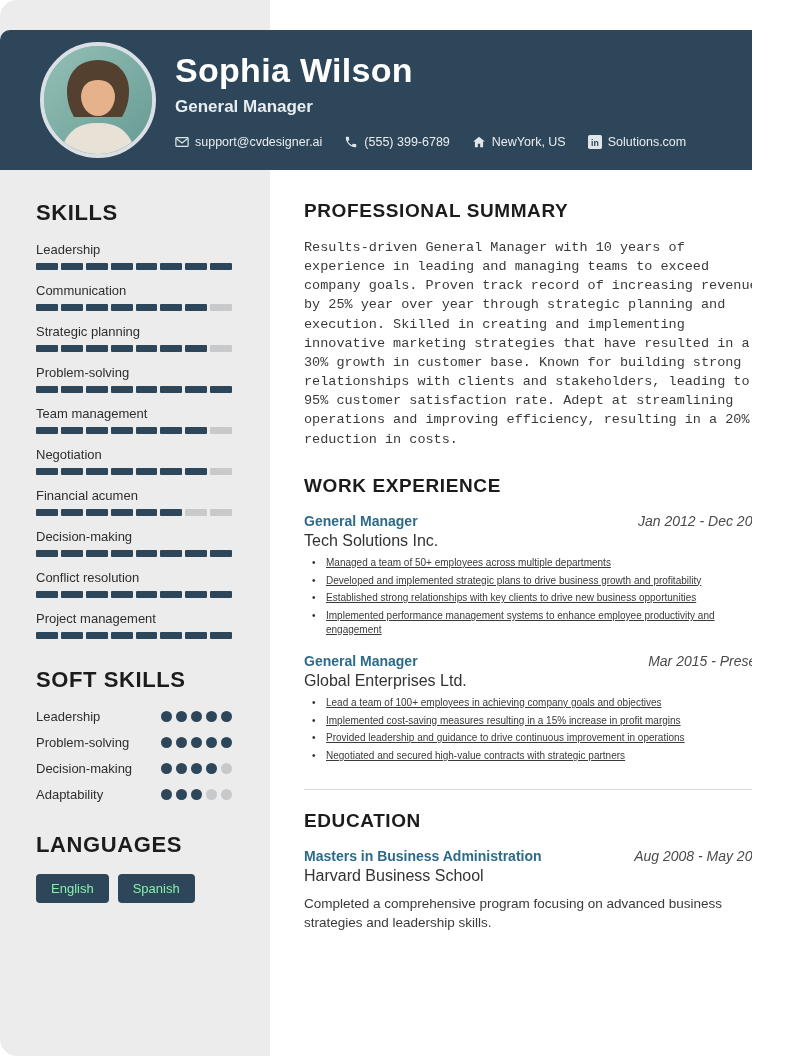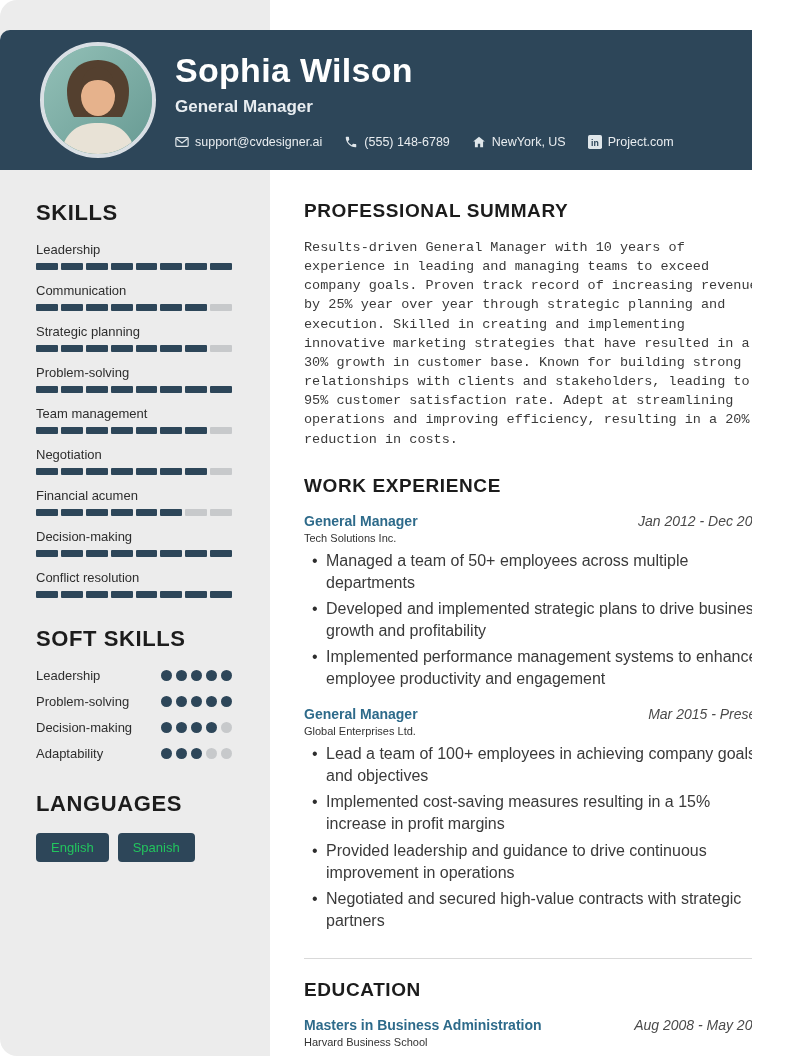--- a/index.html
+++ b/index.html
@@ -34,34 +34,34 @@
 
   .soft-section { margin-top:28px; }
   .soft-item { display:flex; align-items:center; justify-content:space-between; margin-bottom:11px; }
   .soft-label { font-size:13px; color:#2e2e2e; }
   .dots { display:inline-flex; gap:4px; }
   .dot { width:11px; height:11px; border-radius:50%; background:#c7c9cb; }
   .dot.filled { background:#2d4659; }
 
   .lang-section { margin-top:30px; }
   .lang-row { display:flex; gap:9px; }
-  .lang-pill { background:#2d4659; color:#22c55e; font-size:13px; padding:7px 15px; border-radius:4px; }
+  .lang-pill { background:#2d4659; color:#86efac; font-size:13px; padding:7px 15px; border-radius:4px; }
 
   
   .main { position:absolute; left:304px; top:200px; width:464px; }
   .main-heading { font-size:19px; font-weight:700; color:#1c1c1c; letter-spacing:0.6px; margin-bottom:16px; }
   .summary-text { font-size:13.5px; color:#3a3a3a; line-height:1.42;font-family:Liberation Mono, monospace; }
   .section { margin-bottom:26px; }
   .entry { margin-bottom:16px; }
   .entry-head { display:flex; justify-content:space-between; align-items:baseline; }
   .entry-role { color:#2d6a8a; font-weight:700; font-size:14px; }
   .entry-dates { color:#4a4a4a; font-size:14px; font-style:italic; }
-  .entry-company { font-size:11px; color:#333333; margin-top:3px; }
+  .entry-company { font-size:16px; color:#333333; margin-top:3px; }
   .bullets { list-style:none; margin-top:6px; }
-  .bullet { font-size:16px; color:#3a3a3a; line-height:1.38; margin-bottom:4px; padding-left:22px; position:relative; }
+  .bullet { font-size:10px; color:#3a3a3a; line-height:1.38; margin-bottom:4px; padding-left:22px; position:relative;text-decoration:underline; }
   .bullet::before { content:"•"; position:absolute; left:8px; color:#2e2e2e; }
   .edu-desc { font-size:13.5px; color:#3a3a3a; line-height:1.42; margin-top:9px; }
   .divider { border-top:1px solid #d9d9d9; margin:6px 0 20px 0; }
 </style>
 </head>
 <body>
 
 <div class="page">
 
   <div class="sidebar-col"></div>
@@ -94,38 +94,38 @@
               </svg>
             </span>
             <span class="ctext">support@cvdesigner.ai</span>
           </span>
           <span class="contact">
             <span class="cicon">
               <svg viewBox="0 0 24 24" fill="currentColor">
                 <path d="M6.62 10.79c1.44 2.83 3.76 5.14 6.59 6.59l2.2-2.2c.27-.27.67-.36 1.02-.24 1.12.37 2.33.57 3.57.57.55 0 1 .45 1 1V20c0 .55-.45 1-1 1-9.39 0-17-7.61-17-17 0-.55.45-1 1-1h3.5c.55 0 1 .45 1 1 0 1.25.2 2.45.57 3.57.11.35.03.74-.25 1.02l-2.2 2.2z"></path>
               </svg>
             </span>
-            <span class="ctext">(555) 148-6789</span>
+            <span class="ctext">(555) 399-6789</span>
           </span>
           <span class="contact">
             <span class="cicon">
               <svg viewBox="0 0 24 24" fill="currentColor">
                 <path d="M12 3l10 8h-3v10h-5v-6h-4v6H5V11H2l10-8z"></path>
               </svg>
             </span>
             <span class="ctext">NewYork, US</span>
           </span>
           <span class="contact">
             <span class="cicon">
               <svg viewBox="0 0 16 16">
                 <rect width="16" height="16" rx="2" fill="currentColor"></rect>
                 <text x="8" y="12" font-size="10" font-family="Liberation Sans, sans-serif" font-weight="bold" fill="#2d4659" text-anchor="middle">in</text>
               </svg>
             </span>
-            <span class="ctext">Project.com</span>
+            <span class="ctext">Solutions.com</span>
           </span>
         </div>
     </div>
   </header>
 
   <aside class="sidebar-content">
     <section class="skills-section">
       <h2 class="side-heading">SKILLS</h2>
       <div>
           <div class="skill-item">
@@ -227,20 +227,33 @@
               <span class="seg filled"></span>
               <span class="seg filled"></span>
               <span class="seg filled"></span>
               <span class="seg filled"></span>
               <span class="seg filled"></span>
               <span class="seg filled"></span>
             </div>
           </div>
           <div class="skill-item">
             <div class="skill-label">Conflict resolution</div>
+            <div class="skill-bar">
+              <span class="seg filled"></span>
+              <span class="seg filled"></span>
+              <span class="seg filled"></span>
+              <span class="seg filled"></span>
+              <span class="seg filled"></span>
+              <span class="seg filled"></span>
+              <span class="seg filled"></span>
+              <span class="seg filled"></span>
+            </div>
+          </div>
+          <div class="skill-item">
+            <div class="skill-label">Project management</div>
             <div class="skill-bar">
               <span class="seg filled"></span>
               <span class="seg filled"></span>
               <span class="seg filled"></span>
               <span class="seg filled"></span>
               <span class="seg filled"></span>
               <span class="seg filled"></span>
               <span class="seg filled"></span>
               <span class="seg filled"></span>
             </div>
@@ -314,20 +327,21 @@
       <div>
           <div class="entry">
             <div class="entry-head">
               <span class="entry-role">General Manager</span>
               <span class="entry-dates">Jan 2012 - Dec 2021</span>
             </div>
             <div class="entry-company">Tech Solutions Inc.</div>
             <ul class="bullets">
               <li class="bullet">Managed a team of 50+ employees across multiple departments</li>
               <li class="bullet">Developed and implemented strategic plans to drive business growth and profitability</li>
+              <li class="bullet">Established strong relationships with key clients to drive new business opportunities</li>
               <li class="bullet">Implemented performance management systems to enhance employee productivity and engagement</li>
             </ul>
           </div>
           <div class="entry">
             <div class="entry-head">
               <span class="entry-role">General Manager</span>
               <span class="entry-dates">Mar 2015 - Present</span>
             </div>
             <div class="entry-company">Global Enterprises Ltd.</div>
             <ul class="bullets">

